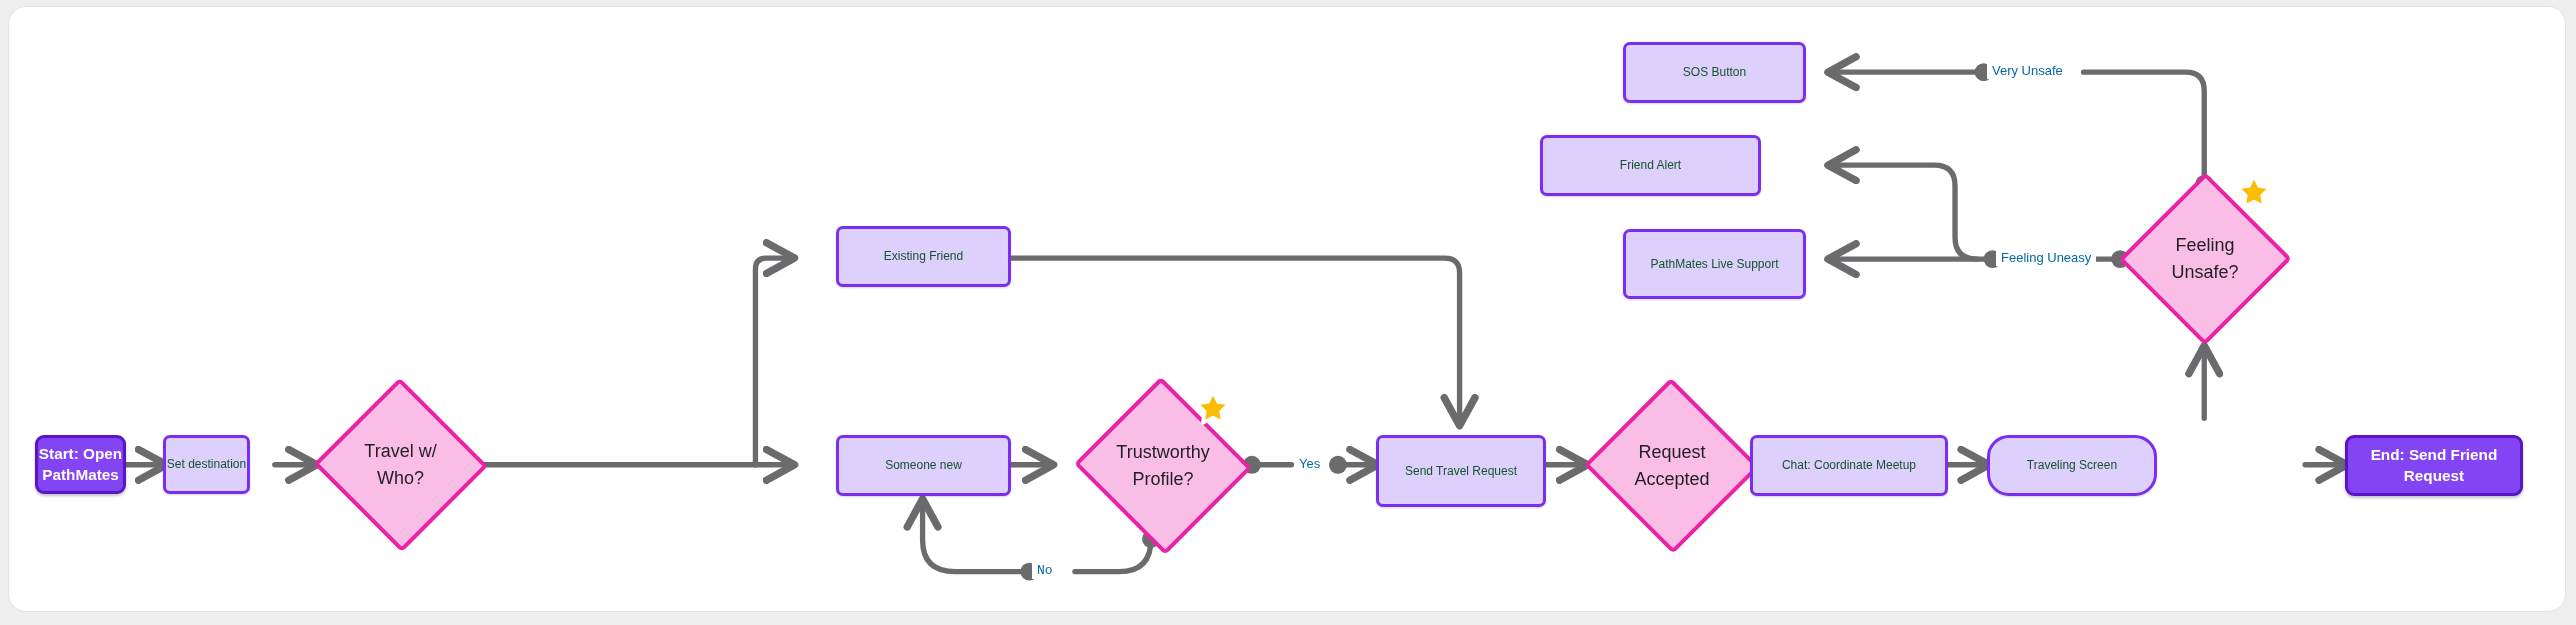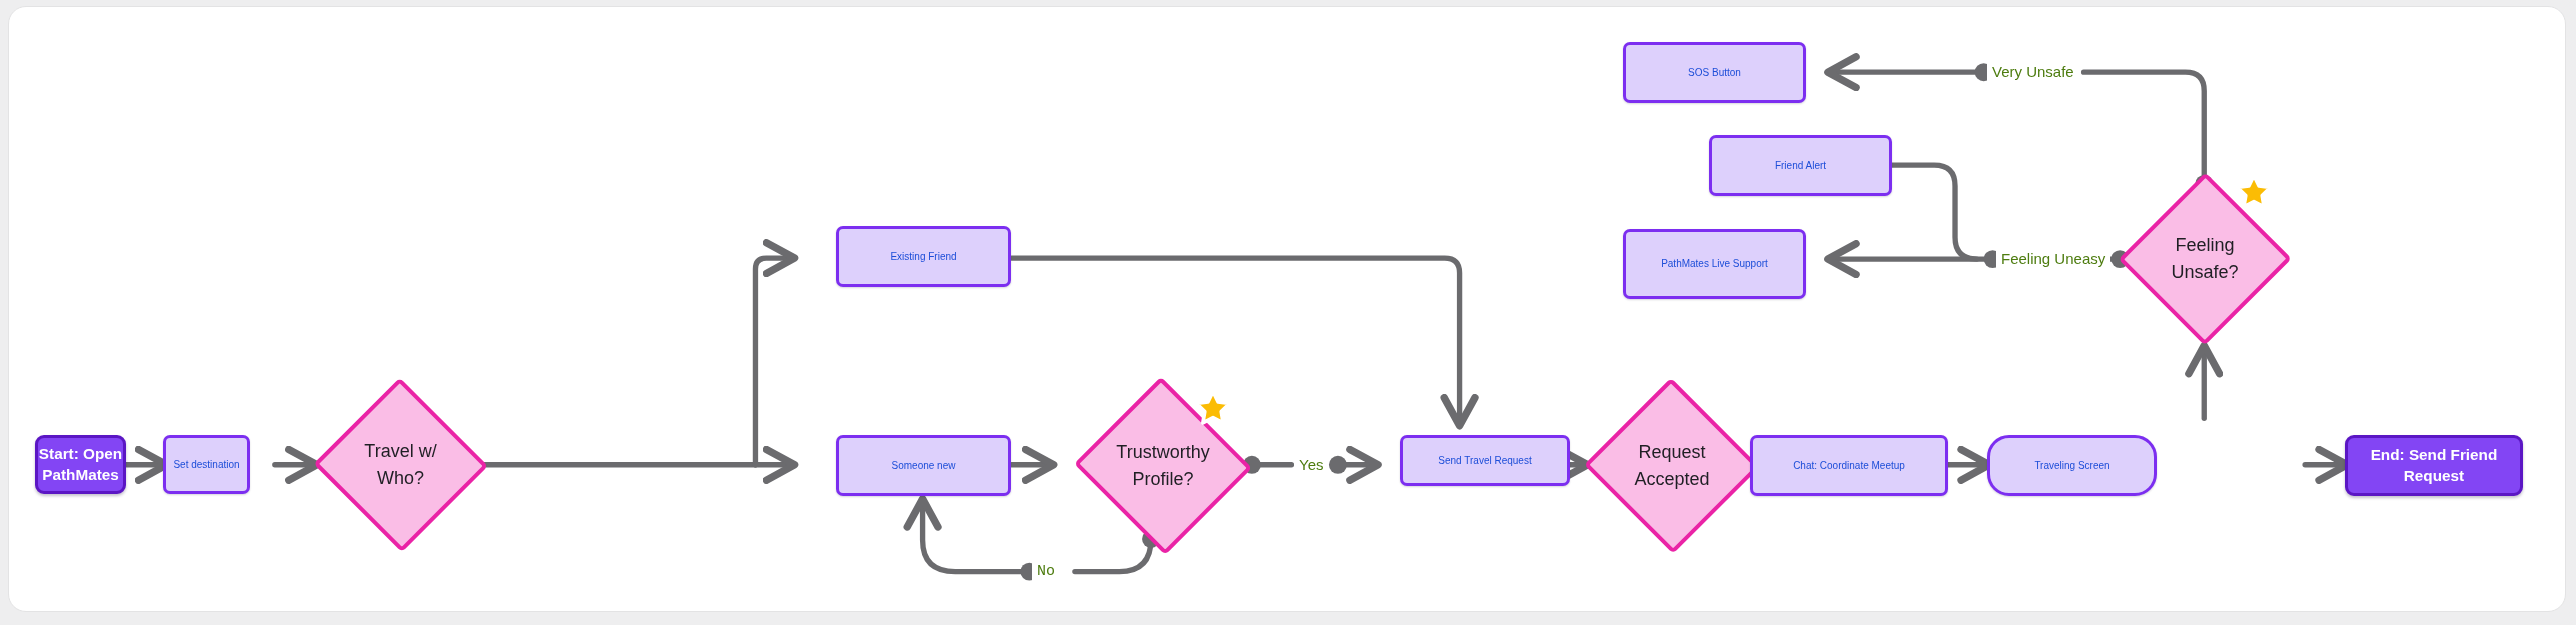--- a/index.html
+++ b/index.html
@@ -39,22 +39,22 @@
     box-sizing: border-box;
     display: flex;
     align-items: center;
     justify-content: center;
     text-align: center;
   }
   .proc {
     border-radius: 7px;
     border: 3px solid #7c2ef0;
     background: #ddd0fc;
-    color: #1d4ed8;
-    font-size: 10px;
+    color: #14532d;
+    font-size: 12px;
     line-height: 1.35;
     box-shadow: 0 1px 2px rgba(30,20,60,0.18);
   }
   .terminal {
     border-radius: 9px;
     border: 3px solid #5b16c4;
     background: #8345f4;
     color: #ffffff;
     font-size: 15.3px;
     font-weight: 600;
@@ -86,22 +86,22 @@
     pointer-events: none;
   }
   .star {
     position: absolute;
     width: 42px;
     height: 42px;
     z-index: 5;
   }
   .edge-label {
     position: absolute;
-    font-size: 15px;
-    color: #4d7c0f;
+    font-size: 13px;
+    color: #0369a1;
     background: #ffffff;
     padding: 0 5px;
     white-space: nowrap;
     z-index: 4;
     line-height: 1.2;
   }
 </style>
 </head>
 <body>
 
@@ -189,21 +189,21 @@
     <span class="dia-shape"></span>
     <span class="dia-text">
       <span>Trustworthy</span><br>
       <span>Profile?</span>
     </span>
     <svg class="star" style="left:118px; top:6px;" viewBox="0 0 24 24">
       <path d="M12 2.6l2.9 5.9 6.5.95-4.7 4.6 1.1 6.5L12 17.5l-5.8 3.05 1.1-6.5-4.7-4.6 6.5-.95z" fill="#fbbc04" stroke="#ffffff" stroke-width="2.1" stroke-linejoin="round"></path>
     </svg>
   </div>
 
-  <div class="node proc" style="left:1376px; top:435px; width:170px; height:51px;margin-left:24px;">
+  <div class="node proc" style="left:1376px; top:435px; width:170px; height:72px;">
     <span>Send Travel Request</span>
   </div>
 
   <div class="node decision" style="left:1585px; top:381px; width:174px; height:170px;">
     <span class="dia-shape"></span>
     <span class="dia-text">
       <span>Request</span><br>
       <span>Accepted</span>
     </span>
   </div>
@@ -224,21 +224,21 @@
     </span>
     <svg class="star" style="left:112px; top:-3px;" viewBox="0 0 24 24">
       <path d="M12 2.6l2.9 5.9 6.5.95-4.7 4.6 1.1 6.5L12 17.5l-5.8 3.05 1.1-6.5-4.7-4.6 6.5-.95z" fill="#fbbc04" stroke="#ffffff" stroke-width="2.1" stroke-linejoin="round"></path>
     </svg>
   </div>
 
   <div class="node proc" style="left:1623px; top:42px; width:183px; height:61px;">
     <span>SOS Button</span>
   </div>
 
-  <div class="node proc" style="left:1709px; top:135px; width:183px; height:61px;">
+  <div class="node proc" style="left:1540px; top:135px; width:221px; height:61px;">
     <span>Friend Alert</span>
   </div>
 
   <div class="node proc" style="left:1623px; top:229px; width:183px; height:70px;">
     <span>PathMates Live Support</span>
   </div>
 
   <div class="node terminal" style="left:2345px; top:435px; width:178px; height:61px;">
     <span>End: Send Friend Request</span>
   </div>

